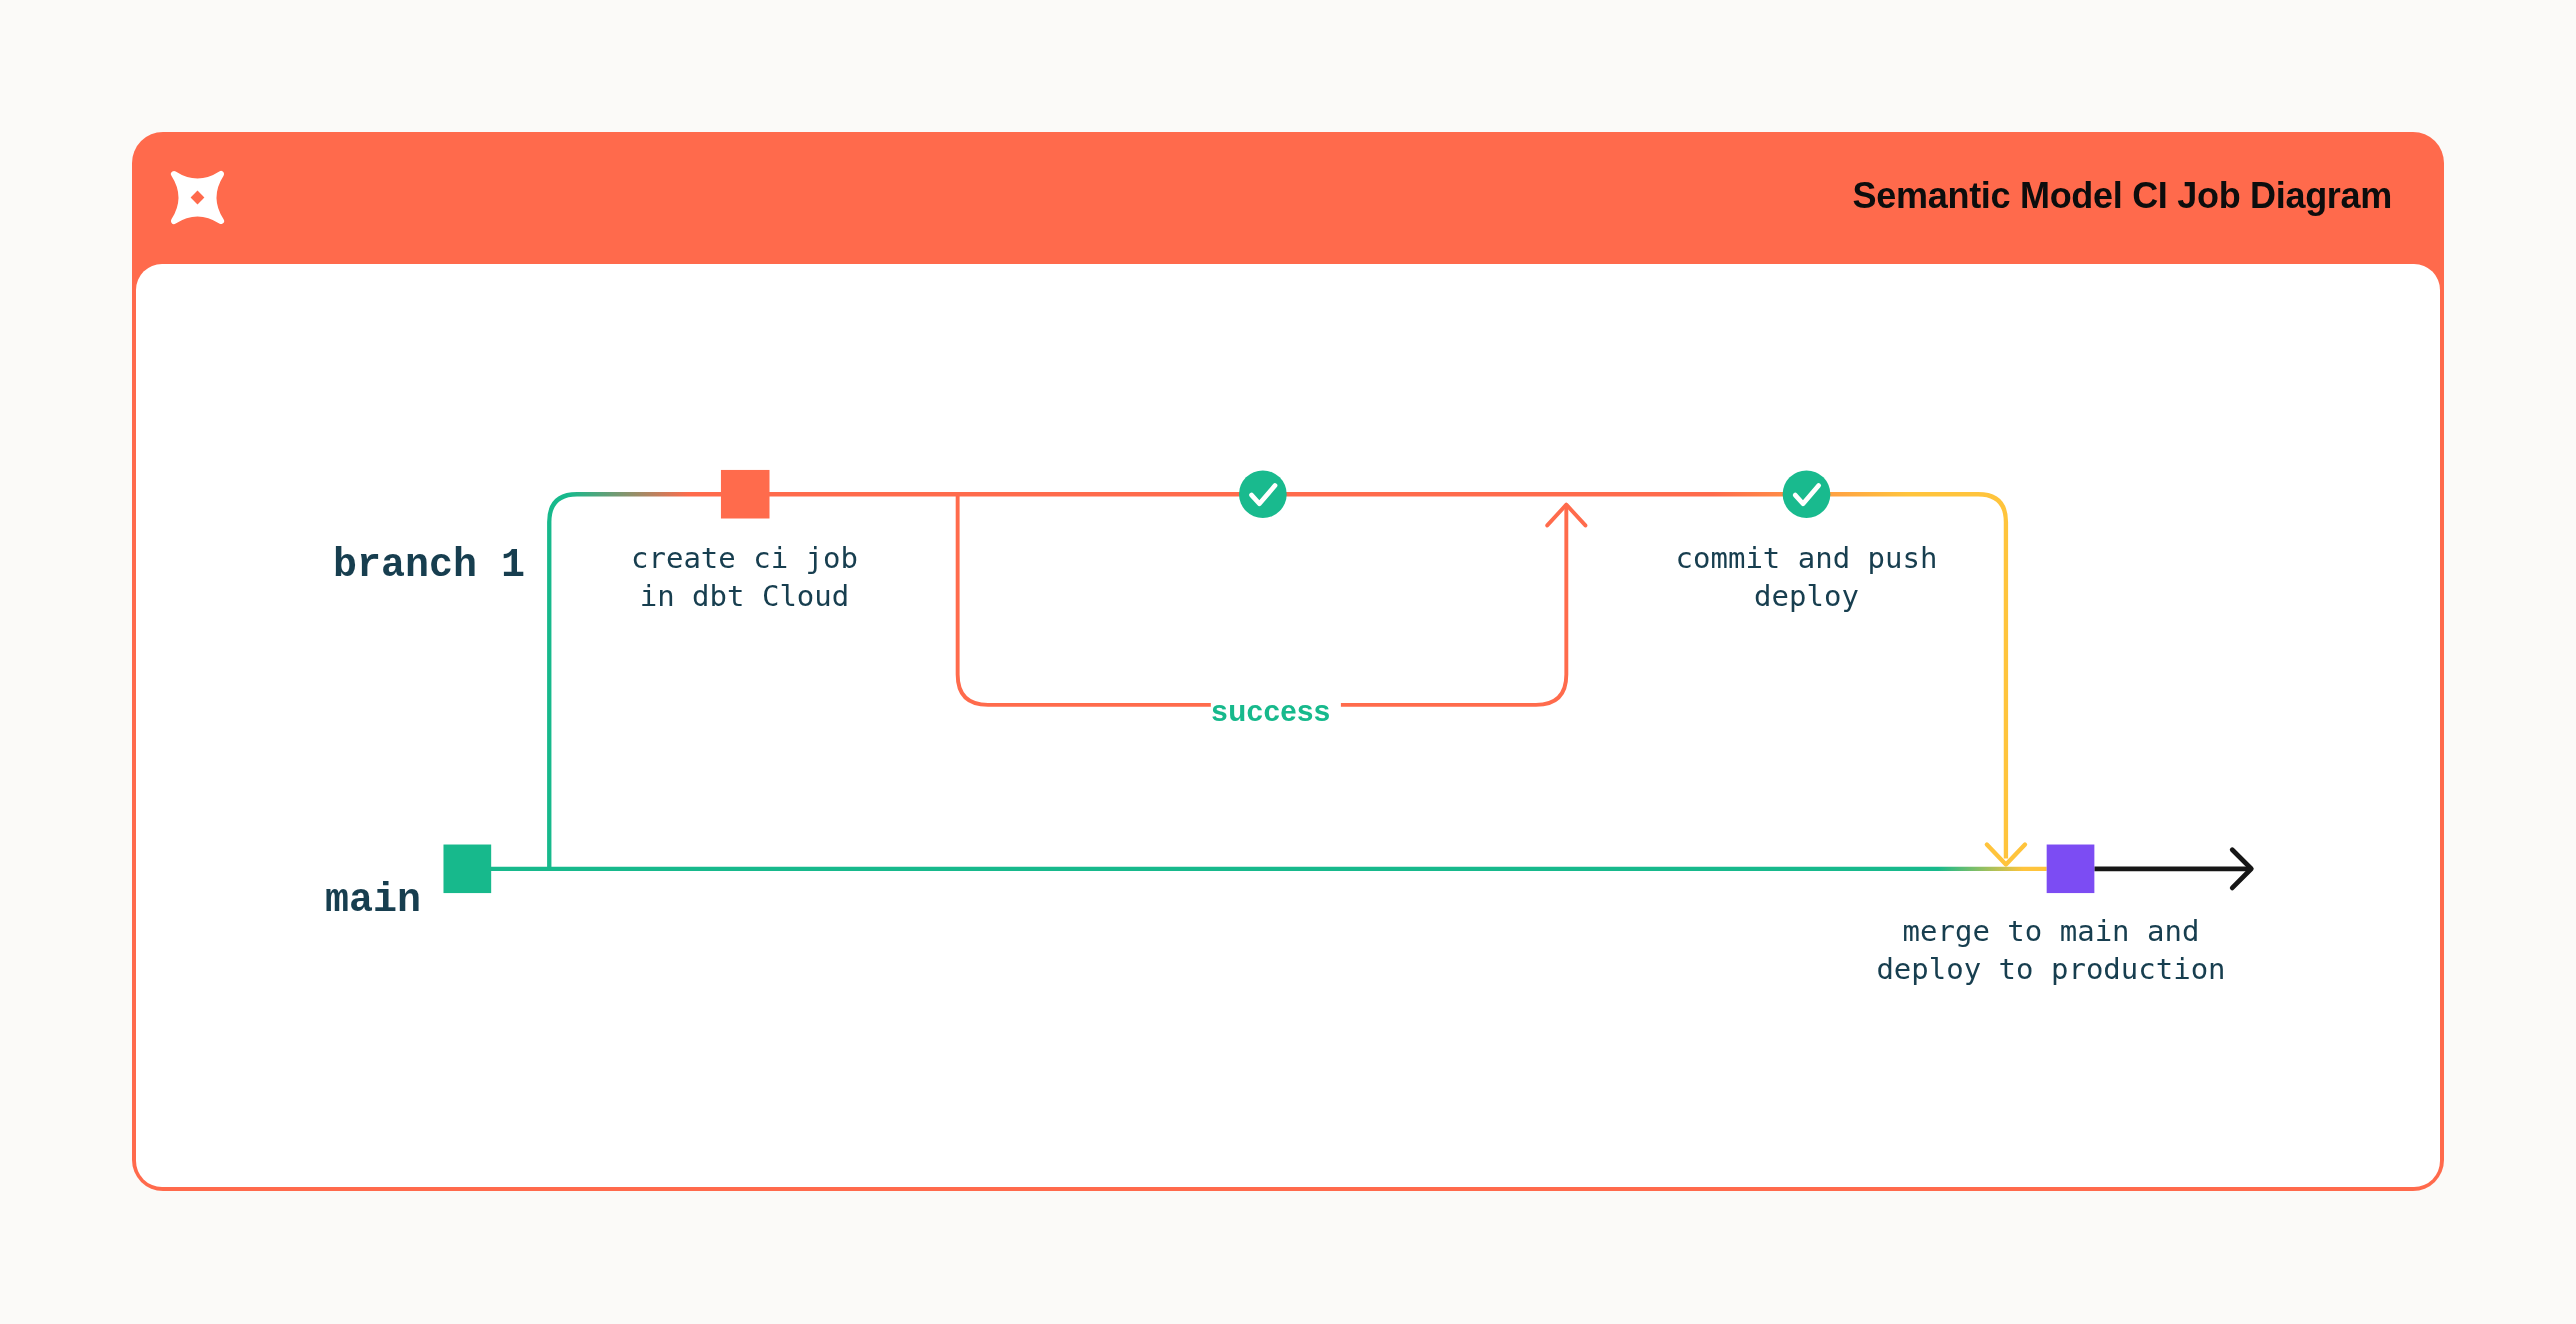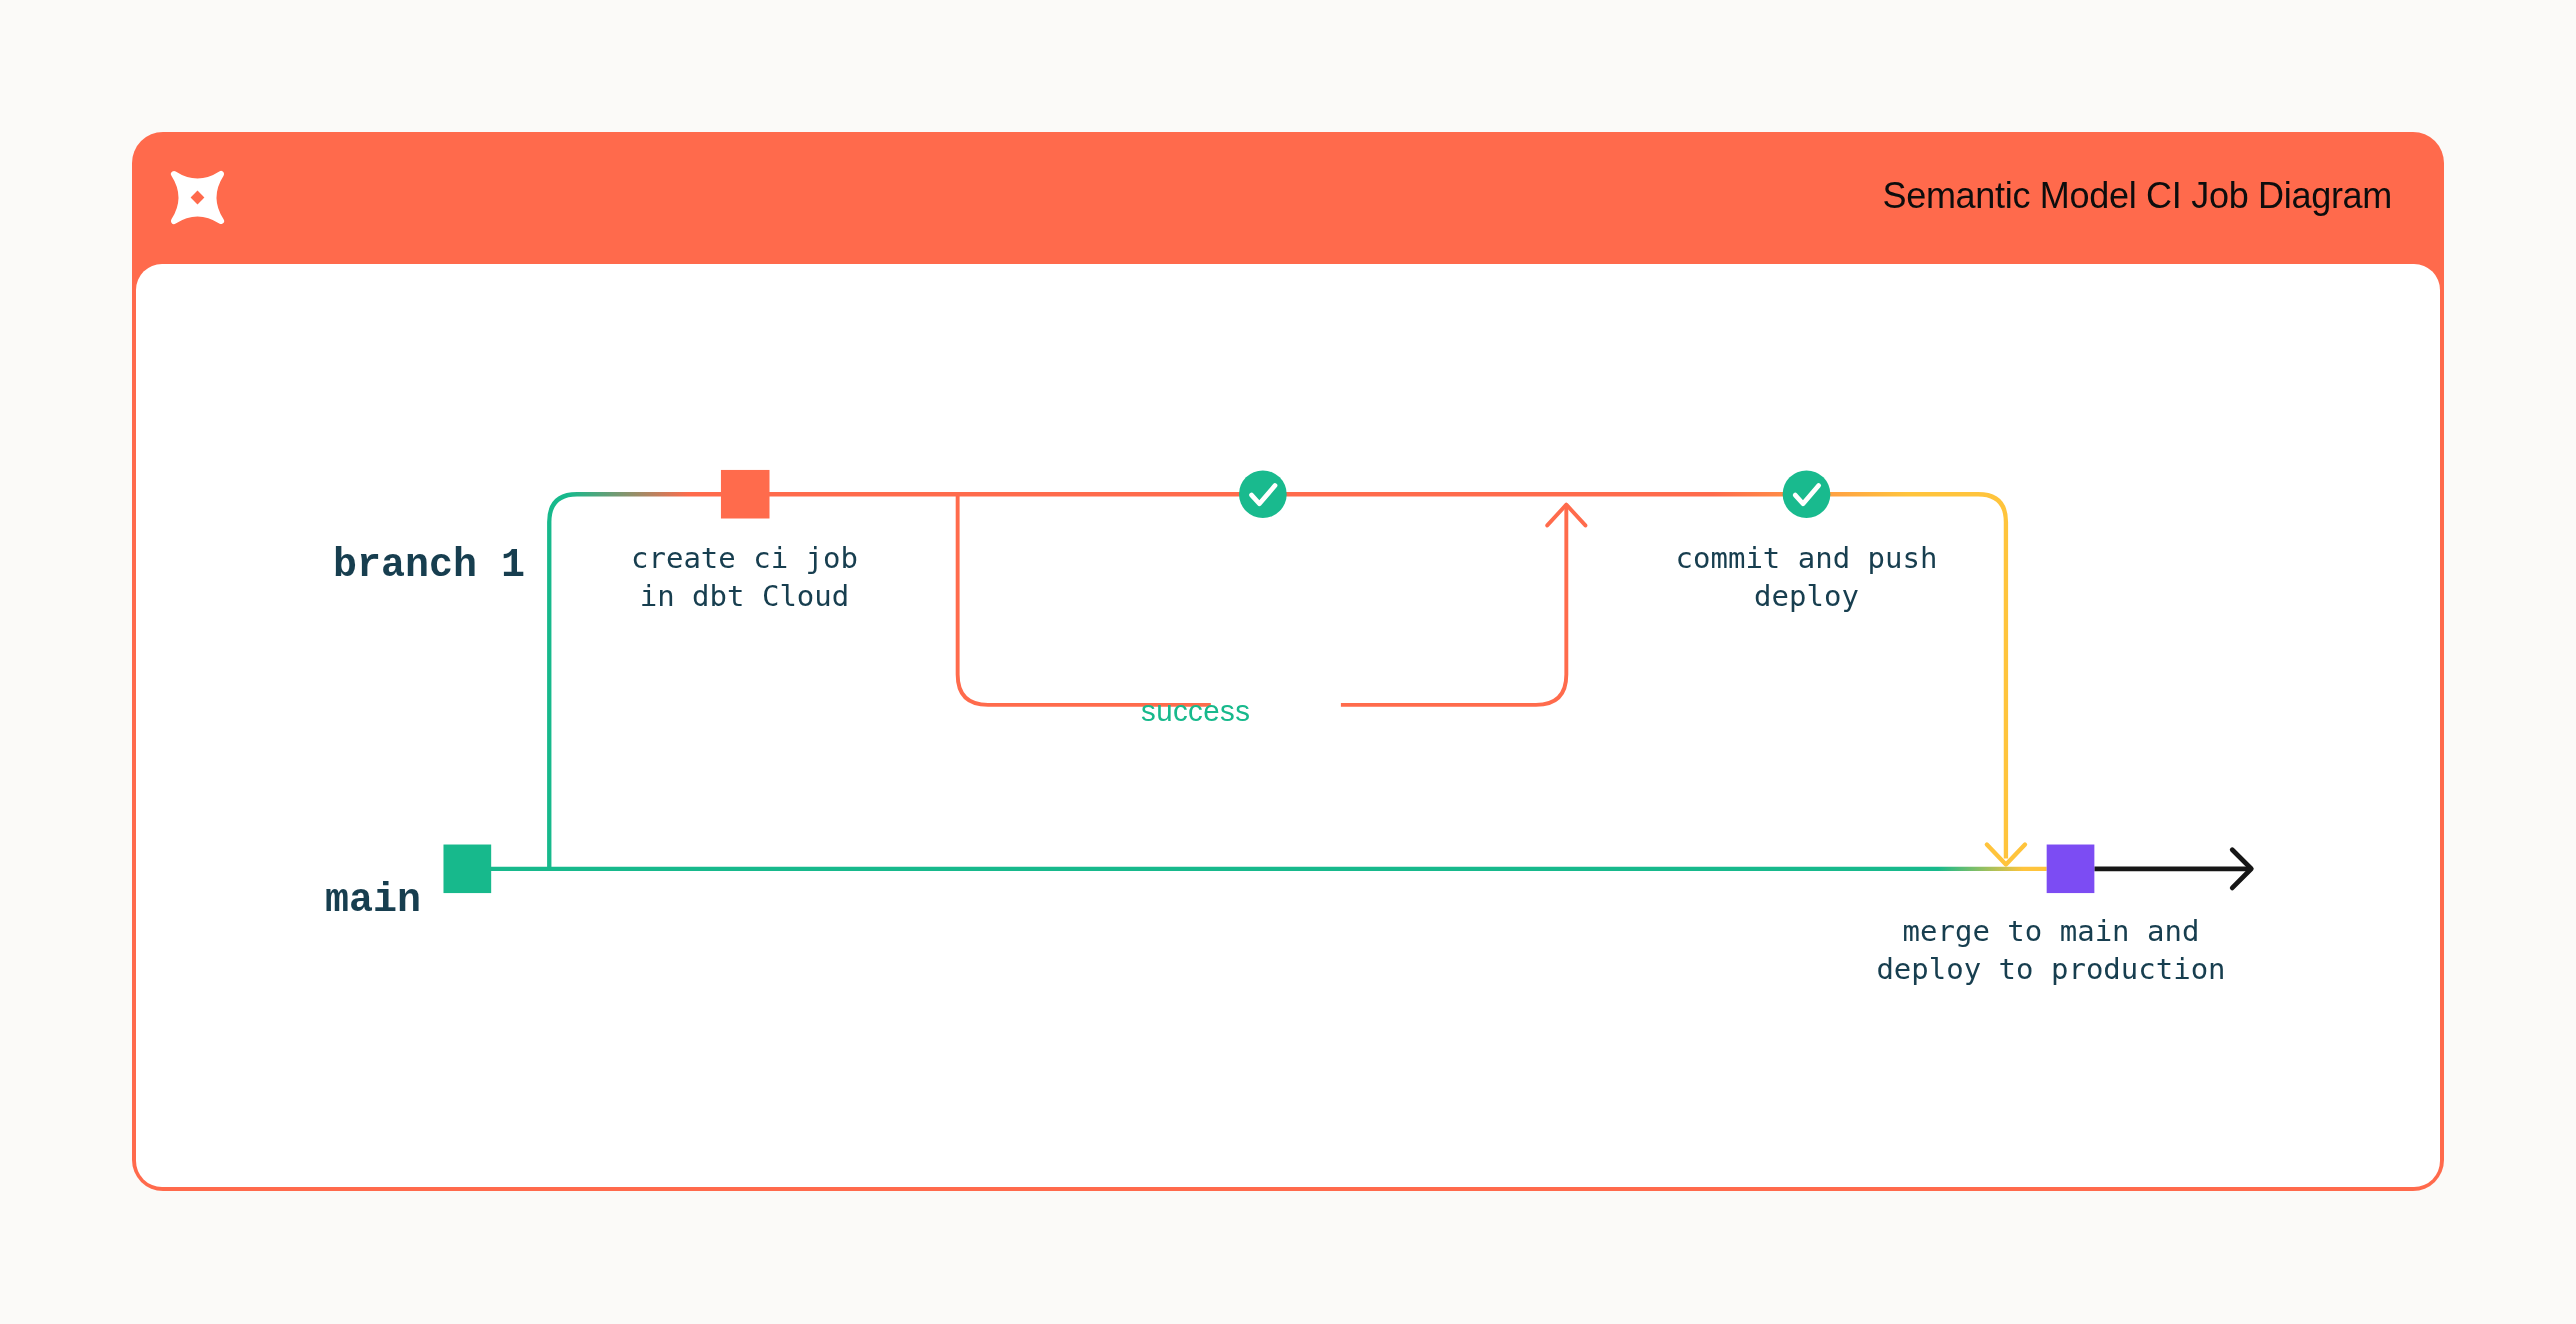--- a/index.html
+++ b/index.html
@@ -4,35 +4,35 @@
 <style>
   html,body{margin:0;padding:0;background:#FBFAF8;}
   .stage{position:relative;width:2576px;height:1324px;background:#FBFAF8;overflow:hidden;
          font-family:"DejaVu Sans Mono",monospace;}
   .card{position:absolute;left:132px;top:132px;width:2312px;height:1059px;
         background:#FF6A4C;border-radius:31px;}
   .card-body{position:absolute;left:4.3px;right:4.3px;bottom:4.3px;top:132px;
         background:#ffffff;border-radius:26px;}
   .logo{position:absolute;left:163px;top:163px;width:69px;height:69px;}
   .title{position:absolute;top:178px;right:184px;
-         font-family:"Liberation Sans",sans-serif;font-weight:400;font-size:36px;
+         font-family:"Liberation Sans",sans-serif;font-weight:700;font-size:36px;
          letter-spacing:-0.3px;color:#0D0D0D;line-height:1;}
   .lines{position:absolute;left:0;top:0;width:2576px;height:1324px;}
   .glabel{position:absolute;font-weight:700;font-size:40px;color:#173E4F;
           text-align:right;line-height:1;font-family:Liberation Mono, monospace;}
   .glabel.branch{left:304px;top:546px;width:221px;}
   .glabel.mainlb{left:304px;top:849px;width:117px;margin-top:32px;}
   .node-text{position:absolute;font-weight:400;font-size:29px;line-height:1.32;
              color:#173E4F;text-align:center;white-space:pre-line;}
   .nt-create{left:571px;top:539px;width:347px;}
   .nt-build{left:984px;top:546px;width:557px;}
   .nt-commit{left:1633px;top:539px;width:347px;}
   .nt-merge{left:1834px;top:912px;width:434px;}
-  .success{position:absolute;left:1141px;top:696px;width:260px;
-           font-family:"Liberation Sans",sans-serif;font-weight:400;font-size:29.5px;
+  .success{position:absolute;left:1141px;top:696px;width:260px;text-align:center;
+           font-family:"Liberation Sans",sans-serif;font-weight:700;font-size:29.5px;
            letter-spacing:0.4px;color:#17B98C;line-height:1;}
 </style>
 </head>
 <body>
 
 <div class="stage">
 
   <div class="card">
     <div class="card-body"></div>
   </div>

